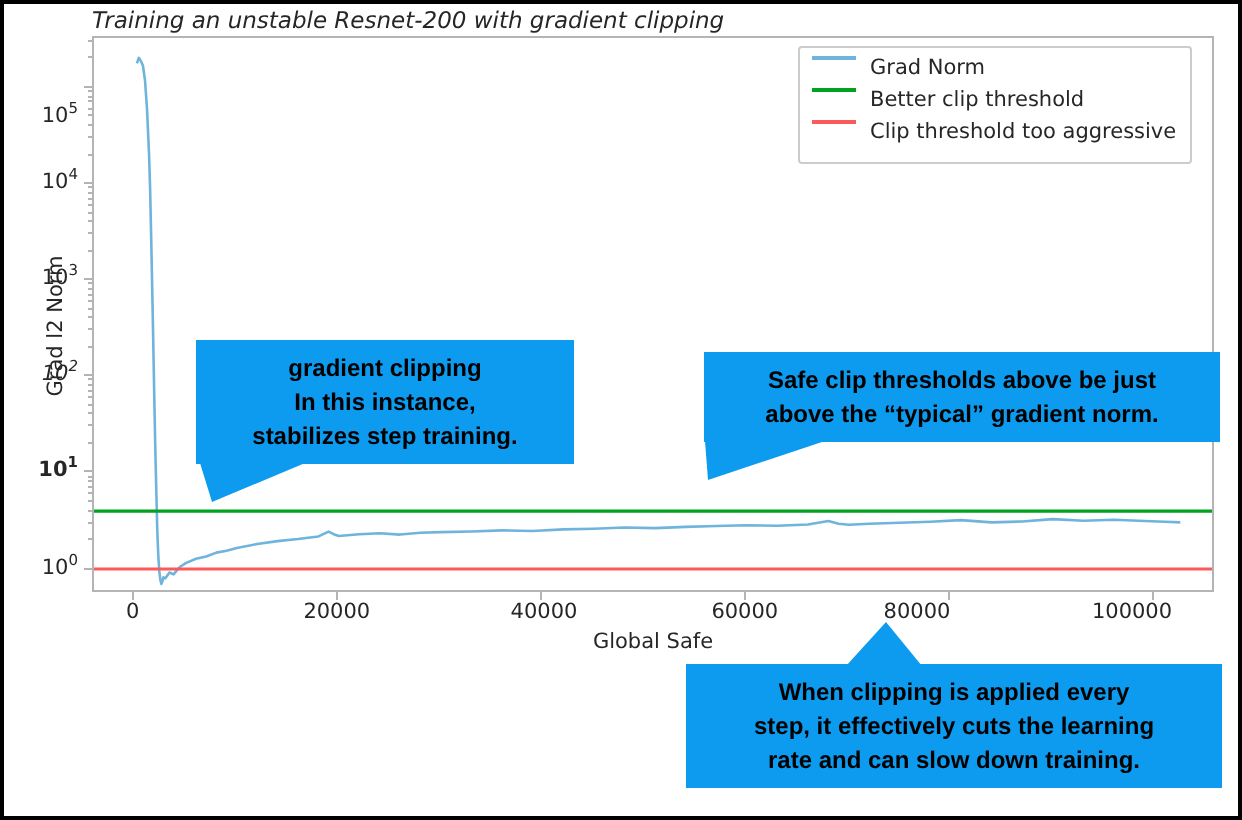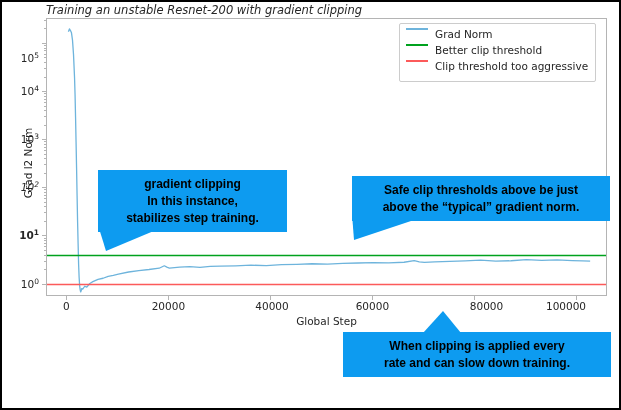--- a/index.html
+++ b/index.html
@@ -273,26 +273,26 @@
 
     <div id="x-axis">
         <div class="xtick-label" style="left: 64.4px;">0</div>
         <div class="xtick-mark" style="left: 64.4px;"></div>
         <div class="xtick-label" style="left: 166.4px;">20000</div>
         <div class="xtick-mark" style="left: 166.4px;"></div>
         <div class="xtick-label" style="left: 270px;">40000</div>
         <div class="xtick-mark" style="left: 268.4px;"></div>
         <div class="xtick-label" style="left: 370.4px;">60000</div>
         <div class="xtick-mark" style="left: 370.4px;"></div>
-        <div class="xtick-label" style="left: 478px; padding-left: 13px;">80000</div>
+        <div class="xtick-label" style="left: 450px; padding-left: 13px;">80000</div>
         <div class="xtick-mark" style="left: 472.4px;"></div>
         <div class="xtick-label" style="left: 564px;">100000</div>
         <div class="xtick-mark" style="left: 574.4px;"></div>
       </div>
-    <div id="xlabel">Global Step</div>
+    <div id="xlabel">Global Safe</div>
 
     <div id="legend">
         <div class="legend-row">
           <span class="legend-swatch" style="background: rgb(110, 180, 220);"></span>
           <span class="legend-text">Grad Norm</span>
         </div>
         <div class="legend-row">
           <span class="legend-swatch" style="background: rgb(0, 162, 30);"></span>
           <span class="legend-text">Better clip threshold</span>
         </div>
@@ -322,18 +322,19 @@
         <div>above the “typical” gradient norm.</div>
       </div>
     </div>
 
     <div class="callout" id="callout-slow">
       <svg class="callout-tail" width="268" height="22" viewBox="0 0 268 22" style="left:0; top:-21px;">
         <polygon points="80,22 100,0 118,22" fill="#0d9bf0"></polygon>
       </svg>
       <div class="callout-body">
         <div>When clipping is applied every</div>
+        <div>step, it effectively cuts the learning</div>
         <div>rate and can slow down training.</div>
       </div>
     </div>
 
   </div>
 </div>
 
 </body></html>

